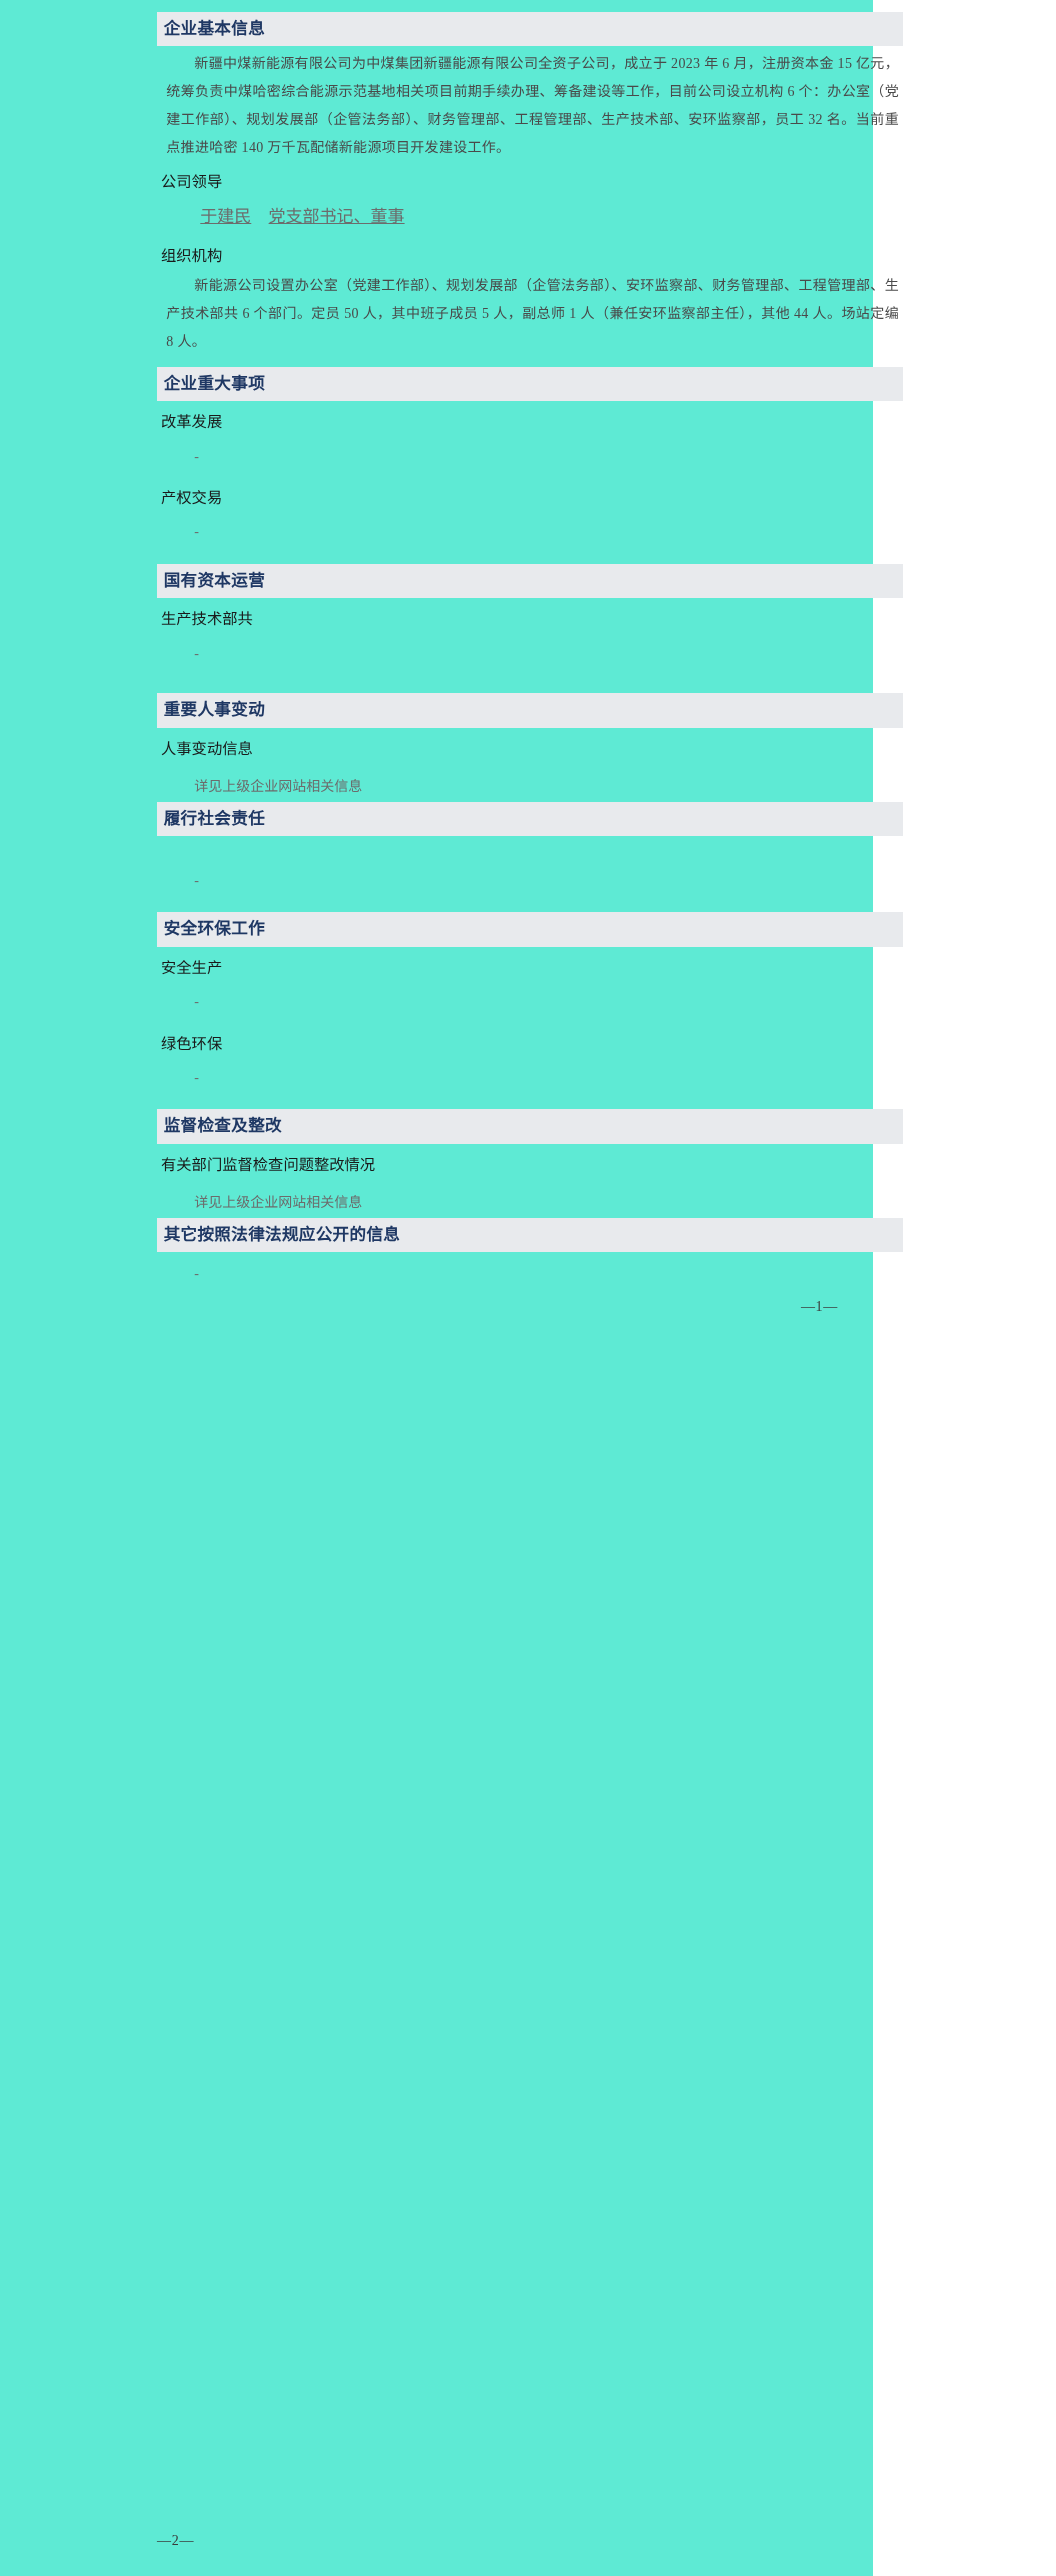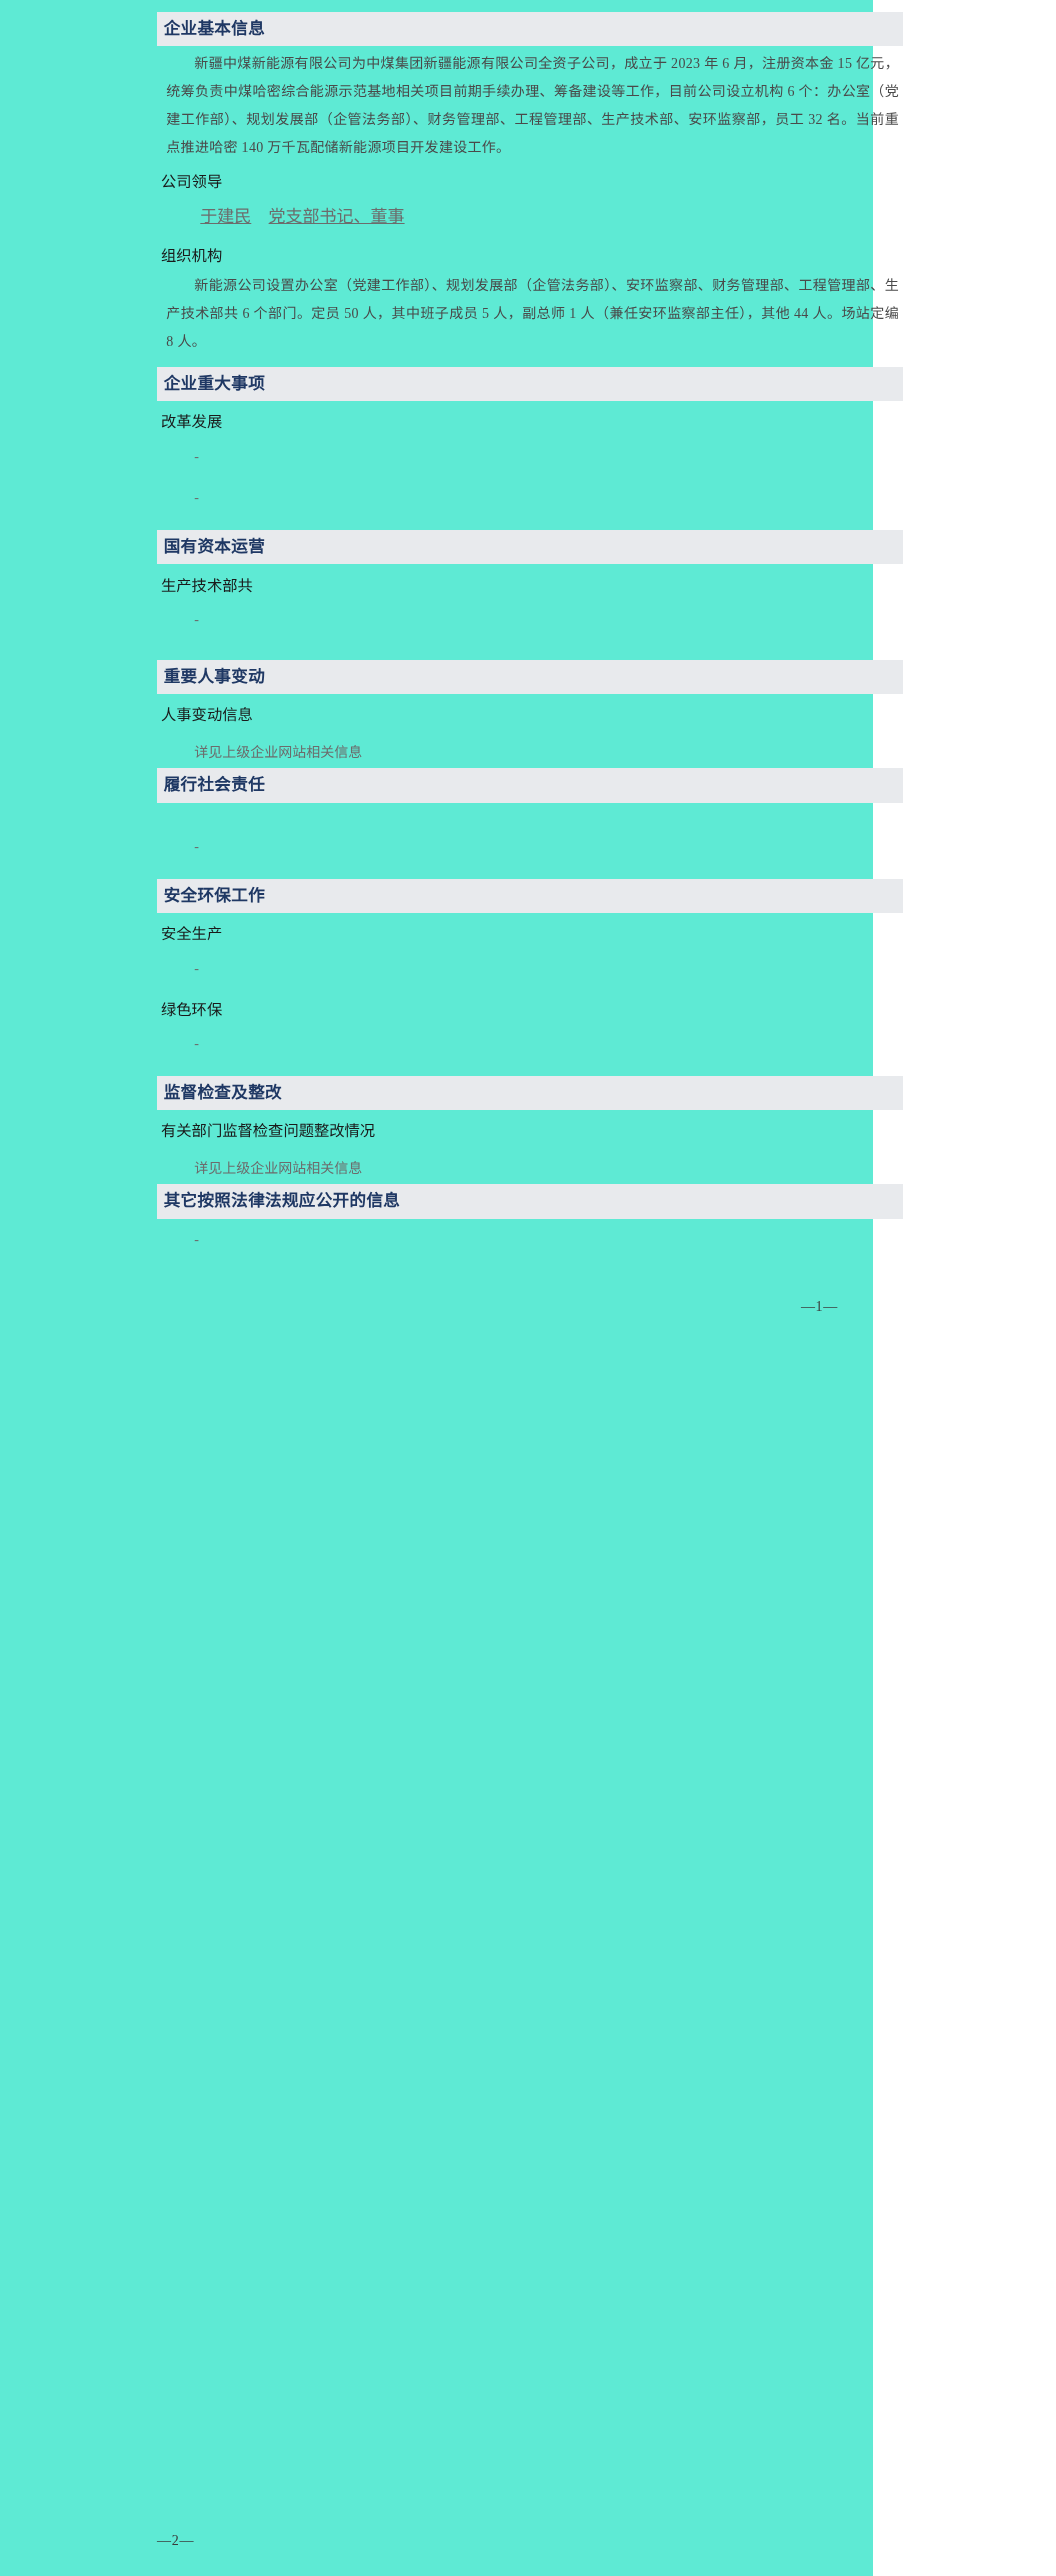--- a/index.html
+++ b/index.html
@@ -121,20 +121,21 @@
       <div class="sub-title">组织机构</div>
       <div class="para">新能源公司设置办公室（党建工作部）、规划发展部（企管法务部）、安环监察部、财务管理部、工程管理部、生产技术部共 6 个部门。定员 50 人，其中班子成员 5 人，副总师 1 人（兼任安环监察部主任），其他 44 人。场站定编 8 人。</div>
     </div>
 
     <div class="spacer-sm"></div>
 
     <div class="block">
       <div class="section-header">企业重大事项</div>
       <div class="sub-title">改革发展</div>
       <div class="dash-line">-</div>
+      <div class="sub-title">产权交易</div>
       <div class="dash-line">-</div>
     </div>
 
     <div class="spacer-sm"></div>
 
     <div class="block">
       <div class="section-header">国有资本运营</div>
       <div class="sub-title">生产技术部共</div>
       <div class="dash-line">-</div>
     </div>

